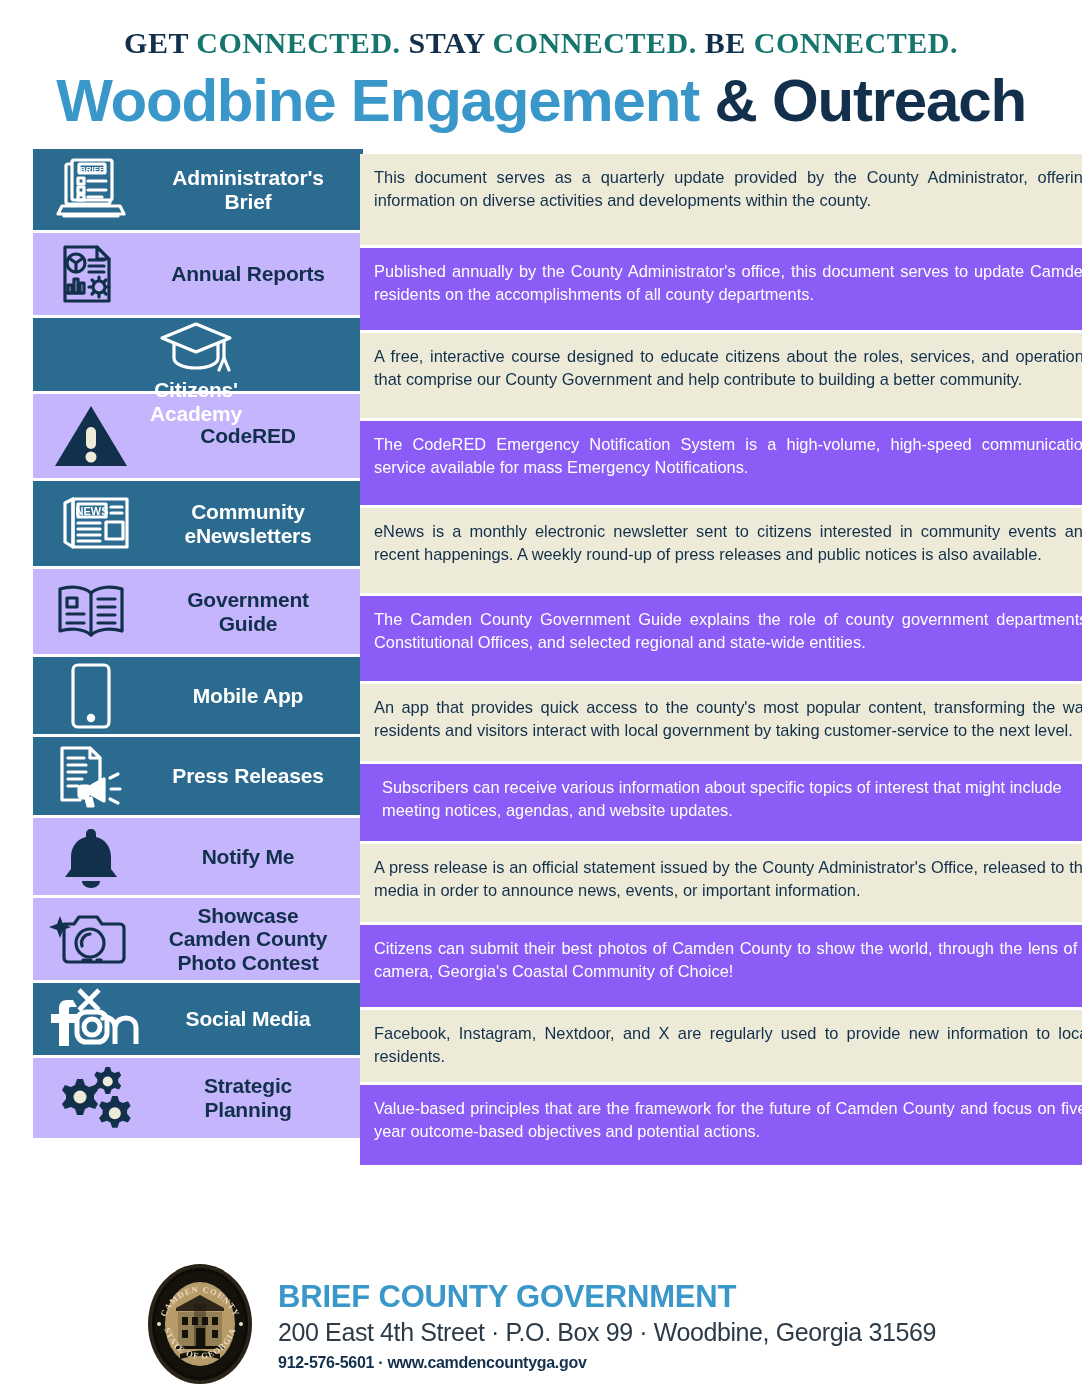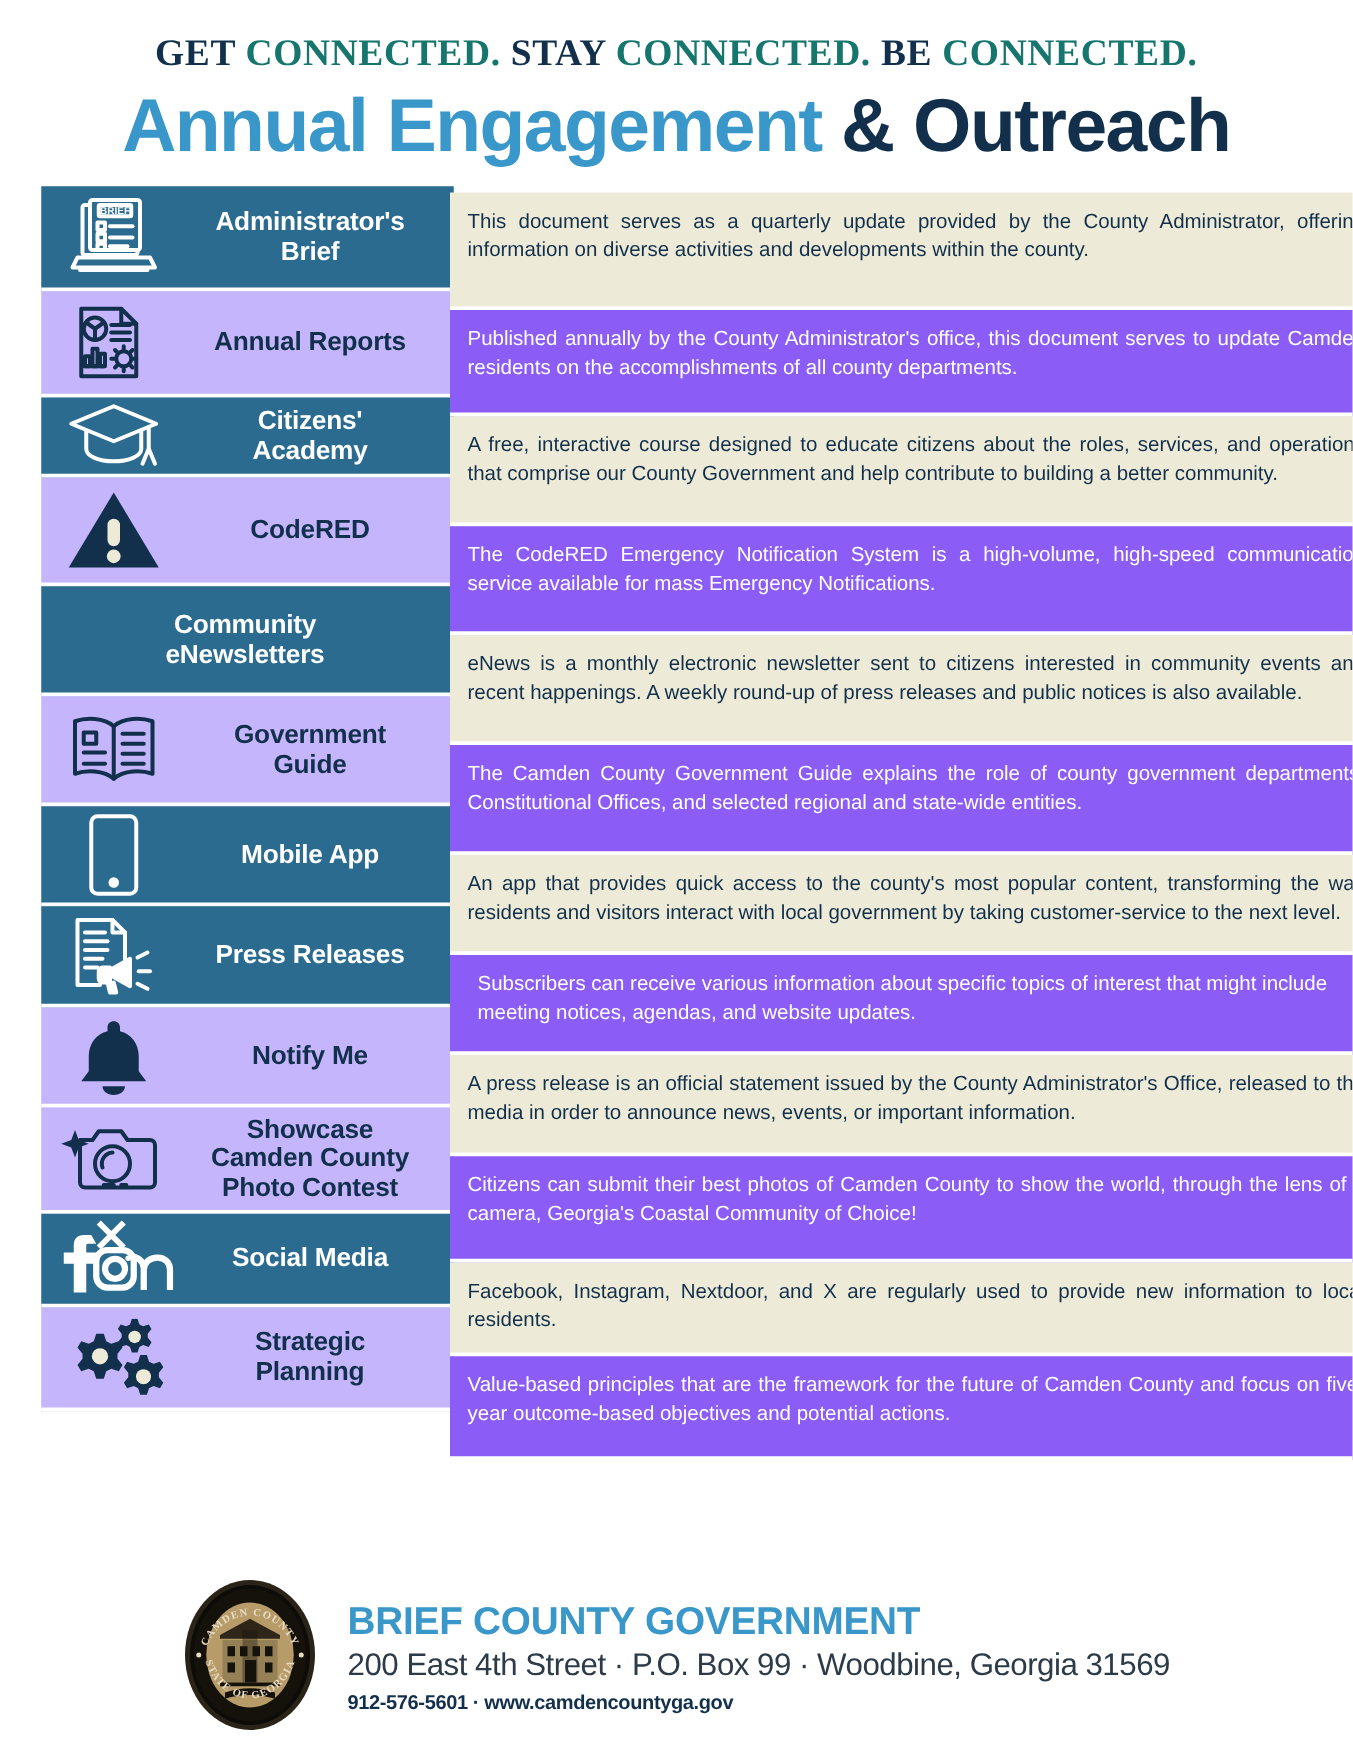--- a/index.html
+++ b/index.html
@@ -99,21 +99,21 @@
   .f-contact .plain { font-weight:bold; }
 </style>
 </head>
 <body>
 
 <div class="page">
 
   <div class="header">
     <div class="kicker" id="kicker"><span class="navy">GET </span><span class="teal">CONNECTED. </span><span class="navy">STAY </span><span class="teal">CONNECTED. </span><span class="navy">BE </span><span class="teal">CONNECTED.</span></div>
     <div class="title-line">
-      <span class="title-blue">Annual Engagement</span><span class="title-navy"> </span><span class="title-navy">&amp; Outreach</span>
+      <span class="title-blue">Woodbine Engagement</span><span class="title-navy"> </span><span class="title-navy">&amp; Outreach</span>
     </div>
   </div>
 
   <div class="body-wrap">
     <div class="left-col" id="left-col">
         <div class="lrow blue" style="height: 84px;">
           <div class="ico">
             <svg viewBox="0 0 70 64" width="70" height="64">
       <g fill="none" stroke="#ffffff" stroke-width="3.2" stroke-linecap="round" stroke-linejoin="round">
       <rect x="10" y="6" width="44" height="40" rx="2"></rect>
@@ -153,21 +153,21 @@
                 <rect x="21" y="40" width="4" height="10"></rect>
       <circle cx="40" cy="44" r="6"></circle>
                 <path d="M40 34 v3 M40 51 v3 M30 44 h3 M47 44 h3 M33 37 l2 2 M45 49 l2 2 M47 37 l-2 2 M35 49 l-2 2"></path>
       </g>
             </svg>
           </div>
           <div class="lbl">
             <div>Annual Reports</div>
           </div>
         </div>
-        <div class="lrow blue" style="height: 64px;">
+        <div class="lrow blue" style="height: 76px; flex-direction: column;">
           <div class="ico">
             <svg viewBox="0 0 76 60" width="76" height="60">
               <g fill="none" stroke="#ffffff" stroke-width="3.2" stroke-linecap="round" stroke-linejoin="round">
       <path d="M38 6 L72 20 L38 34 L4 20 Z"></path>
       <path d="M16 26 v14 c0 6 10 10 22 10 s22 -4 22 -10 v-14"></path>
       <path d="M66 23 v17"></path>
                 <path d="M66 40 l-5 12 M66 40 l5 12"></path>
               </g>
             </svg>
           </div>
@@ -184,20 +184,37 @@
                 <rect x="33" y="24" width="10" height="22" rx="5"></rect>
                 <circle cx="38" cy="54" r="5.5"></circle>
               </g>
             </svg>
           </div>
           <div class="lbl">
             <div>CodeRED</div>
           </div>
         </div>
         <div class="lrow blue" style="height: 88px;">
+          <div class="ico">
+            <svg viewBox="0 0 80 58" width="80" height="58">
+              <g fill="none" stroke="#ffffff" stroke-width="3.2" stroke-linecap="round" stroke-linejoin="round">
+      <path d="M14 8 L22 4 v48 l-8 -5 z"></path>
+      <rect x="22" y="4" width="54" height="48"></rect>
+      <rect x="27" y="9" width="28" height="13"></rect>
+      <line x1="60" y1="12" x2="71" y2="12"></line>
+                <line x1="60" y1="18" x2="71" y2="18"></line>
+      <rect x="55" y="27" width="17" height="17"></rect>
+      <line x1="27" y1="28" x2="49" y2="28"></line>
+                <line x1="27" y1="34" x2="49" y2="34"></line>
+                <line x1="27" y1="40" x2="49" y2="40"></line>
+                <line x1="27" y1="46" x2="49" y2="46"></line>
+              </g>
+      <text x="41" y="19.5" font-family="Liberation Sans, sans-serif" font-size="11" font-weight="bold" fill="#ffffff" text-anchor="middle">NEWS</text>
+            </svg>
+          </div>
           <div class="lbl">
             <div>Community</div>
             <div>eNewsletters</div>
           </div>
         </div>
         <div class="lrow cream" style="height: 88px;">
           <div class="ico">
             <svg viewBox="0 0 72 62" width="72" height="62">
               <g fill="none" stroke="#12304b" stroke-width="3.2" stroke-linecap="round" stroke-linejoin="round">
       <path d="M36 12 C28 5 14 5 5 8 v42 c9 -3 23 -3 31 4 C44 47 58 47 67 50 V8 C58 5 44 5 36 12 Z"></path>

